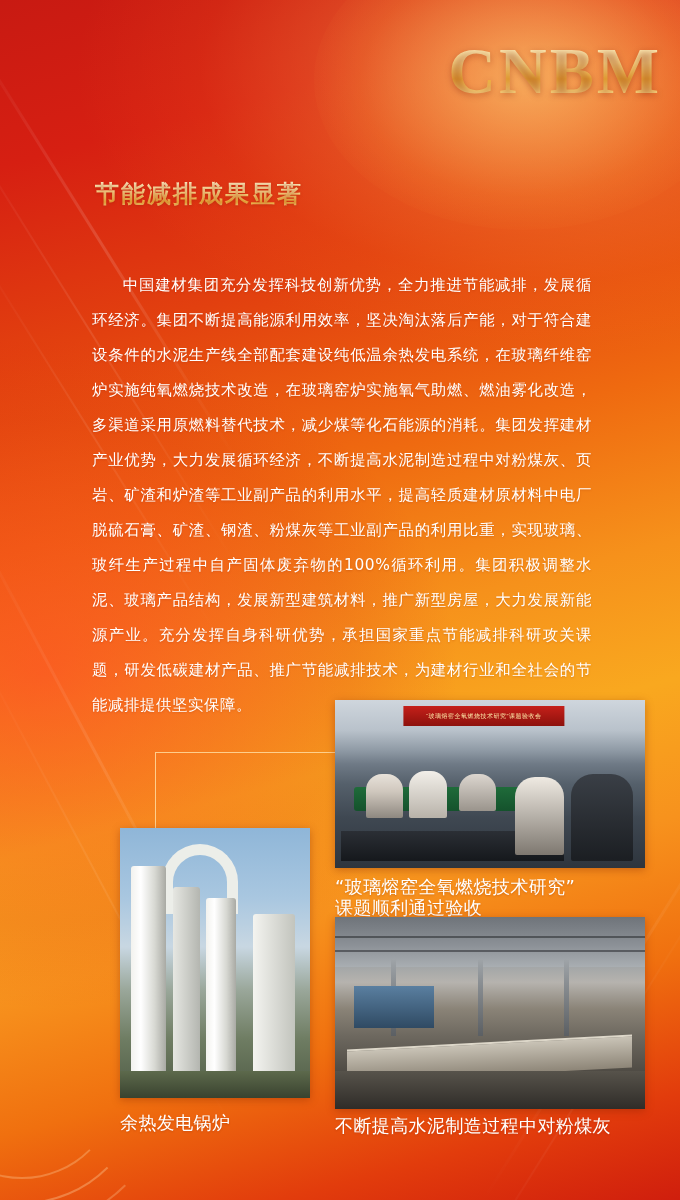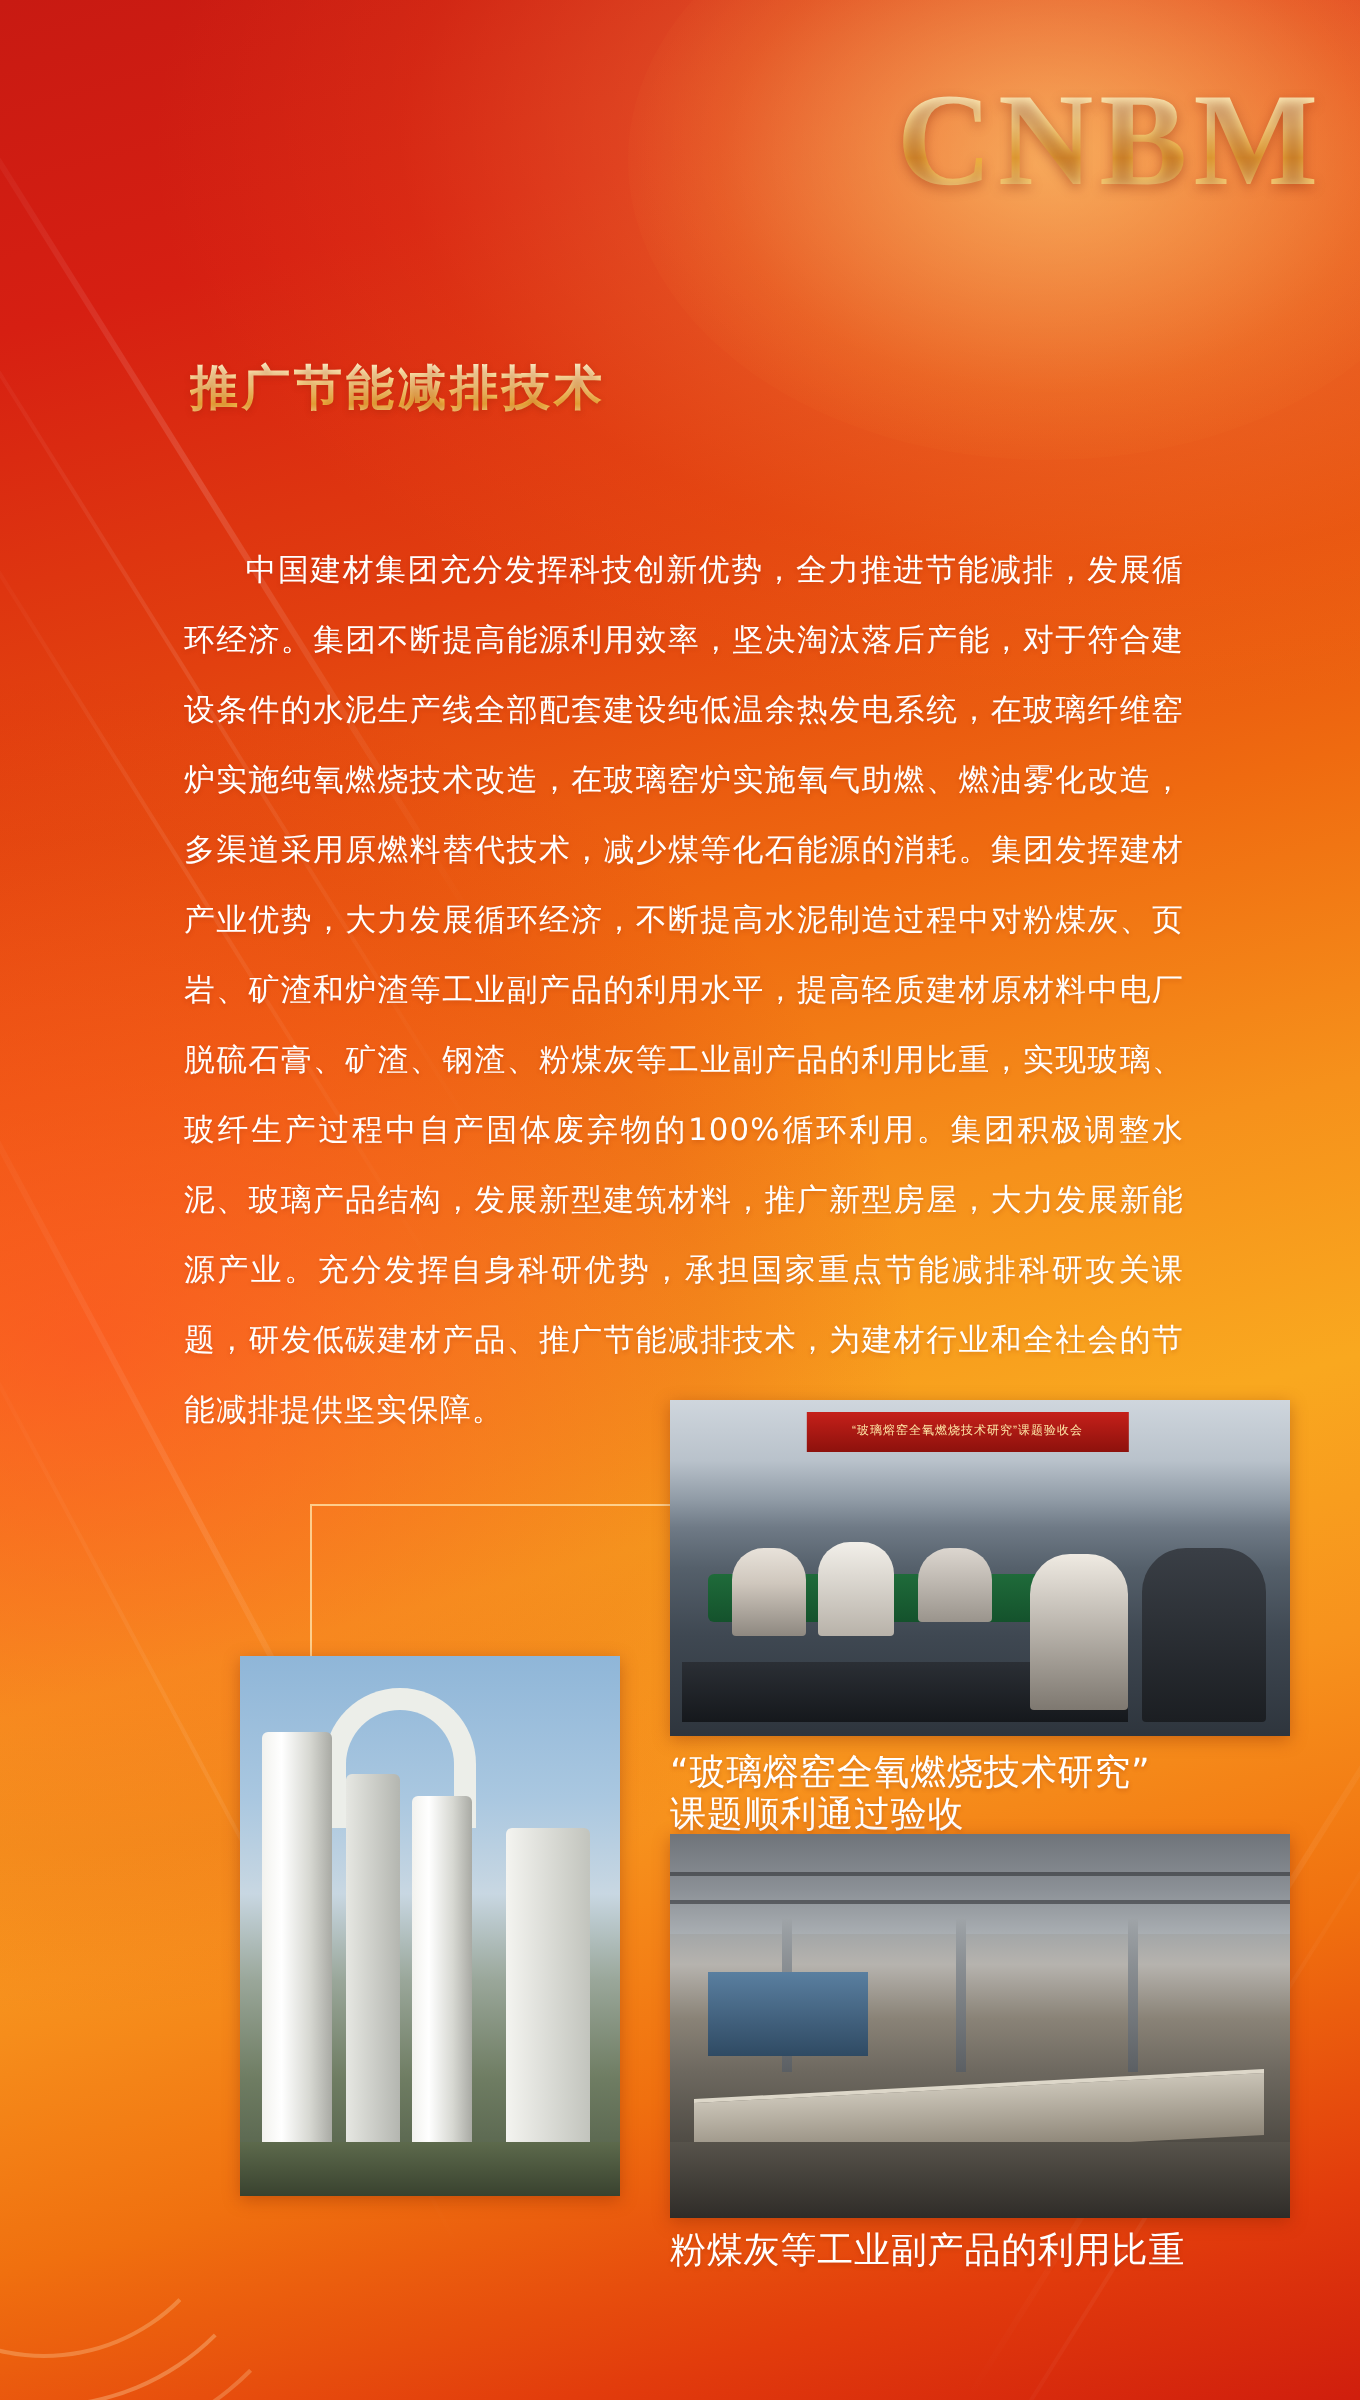--- a/index.html
+++ b/index.html
@@ -310,21 +310,21 @@
 
   <div class="arcs">
     <i></i>
       <i></i>
       <i></i>
       <i></i>
   </div>
 
   <div class="logo">CNBM</div>
 
-  <div class="title">推广节能减排技术</div>
+  <div class="title">节能减排成果显著</div>
 
   <div class="body-text">中国建材集团充分发挥科技创新优势，全力推进节能减排，发展循环经济。集团不断提高能源利用效率，坚决淘汰落后产能，对于符合建设条件的水泥生产线全部配套建设纯低温余热发电系统，在玻璃纤维窑炉实施纯氧燃烧技术改造，在玻璃窑炉实施氧气助燃、燃油雾化改造，多渠道采用原燃料替代技术，减少煤等化石能源的消耗。集团发挥建材产业优势，大力发展循环经济，不断提高水泥制造过程中对粉煤灰、页岩、矿渣和炉渣等工业副产品的利用水平，提高轻质建材原材料中电厂脱硫石膏、矿渣、钢渣、粉煤灰等工业副产品的利用比重，实现玻璃、玻纤生产过程中自产固体废弃物的100%循环利用。集团积极调整水泥、玻璃产品结构，发展新型建筑材料，推广新型房屋，大力发展新能源产业。充分发挥自身科研优势，承担国家重点节能减排科研攻关课题，研发低碳建材产品、推广节能减排技术，为建材行业和全社会的节能减排提供坚实保障。</div>
 
   <div class="connector"></div>
 
   <div class="photo photo-meeting">
     <div class="banner">“玻璃熔窑全氧燃烧技术研究”课题验收会</div>
     <div class="table"></div>
     <div class="table2"></div>
     <div class="person p1"></div>
@@ -337,27 +337,28 @@
 课题顺利通过验收</div>
 
   <div class="photo photo-boiler">
     <div class="duct"></div>
     <div class="tower t1"></div>
     <div class="tower t2"></div>
     <div class="tower t3"></div>
     <div class="tower t4"></div>
     <div class="ground"></div>
   </div>
+  <div class="caption cap-boiler">余热发电锅炉</div>
 
   <div class="photo photo-factory">
     <div class="roof"></div>
     <div class="beam" style="top:10%"></div>
     <div class="beam" style="top:17%"></div>
     <div class="column" style="left:18%"></div>
     <div class="column" style="left:46%"></div>
     <div class="column" style="left:74%"></div>
     <div class="blue-machine"></div>
     <div class="line-machine"></div>
     <div class="floor"></div>
   </div>
-  <div class="caption cap-factory">粉煤灰等工业副产品的利用比重</div>
+  <div class="caption cap-factory">不断提高水泥制造过程中对粉煤灰</div>
 
 </div>
 
 </body></html>

